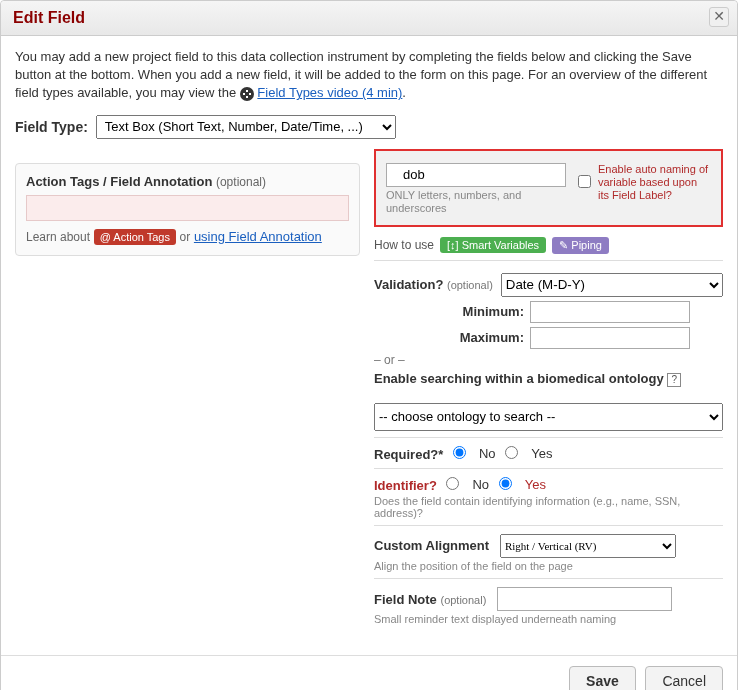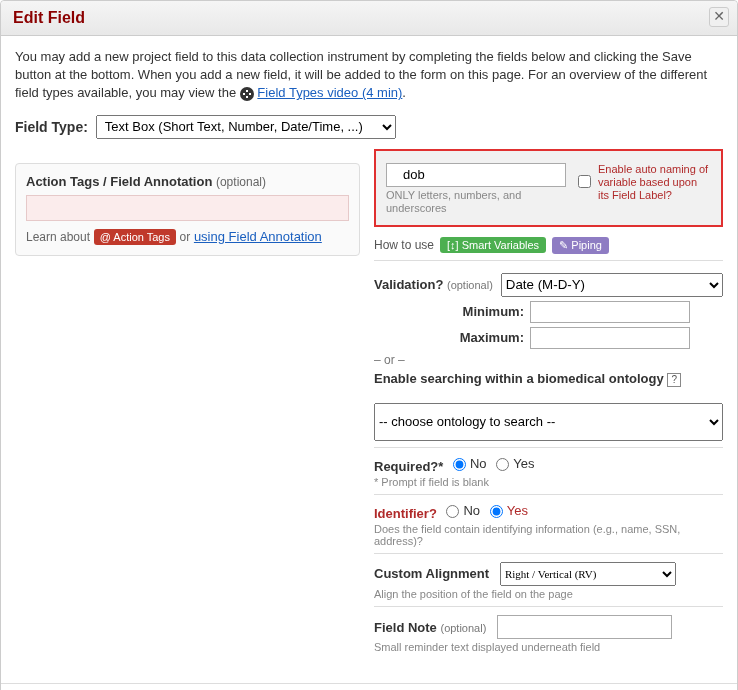--- a/index.html
+++ b/index.html
@@ -169,22 +169,22 @@
     border: 1px solid #888;
     width: 14px;
     height: 14px;
     text-align: center;
     font-size: 10px;
     line-height: 12px;
     color: #555;
     cursor: pointer;
     background: #fff;
   }
-  select.full { width: 100%; height: 38px; font-size: 13px; }
-  .radio-row { display: inline-flex; align-items: flex-end; gap: 4px; margin-left: 6px; font-size: 13px; }
+  select.full { width: 100%; height: 28px; font-size: 13px; }
+  .radio-row { display: inline-flex; align-items: flex-start; gap: 13px; margin-left: 6px; font-size: 13px; }
   .radio-row input { margin: 0; }
   .identifier-title { color: #b02a2a; font-weight: bold; font-size: 13px; }
   .id-yes { color: #b02a2a; }
   .align-row select { width: 176px; height: 24px; font-size: 11px; font-family: Liberation Serif, serif; }
   .field-note-row input { width: 175px; height: 24px; border: 1px solid #aaa; padding: 2px 4px; }
   .dialog-footer {
     border-top: 1px solid #ddd;
     padding: 10px 14px;
     text-align: right;
     margin-top: 12px;
@@ -303,21 +303,20 @@
         <div class="opt-block">
           <span class="ob-title">Required?*</span>
           <label class="radio-row">
             <input type="radio" name="req" checked="" style="">
             <span>No</span>
           </label>
           <label class="radio-row">
             <input type="radio" name="req" style="">
             <span>Yes</span>
           </label>
-          <div class="ob-sub-line">* Prompt if field is blank</div>
         </div>
 
         <div class="opt-block">
           <span class="identifier-title">Identifier?</span>
           <label class="radio-row">
             <input type="radio" name="ident" style="">
             <span>No</span>
           </label>
           <label class="radio-row">
             <input type="radio" name="ident" checked="" style="">
@@ -333,21 +332,21 @@
             <option>Right / Vertical (RV)</option>
           </select>
           <div class="ob-sub-line">Align the position of the field on the page</div>
         </div>
 
         <div class="opt-block field-note-row">
           <span class="ob-title">Field Note</span>
           <span class="optional">(optional)</span>
           &nbsp;
           <input type="text" value="" style="">
-          <div class="ob-sub-line">Small reminder text displayed underneath field</div>
+          <div class="ob-sub-line">Small reminder text displayed underneath naming</div>
         </div>
 
       </div>
     </div>
   </div>
 
   <div class="dialog-footer">
     <span class="btn btn-save">Save</span>
     <span class="btn">Cancel</span>
   </div>

